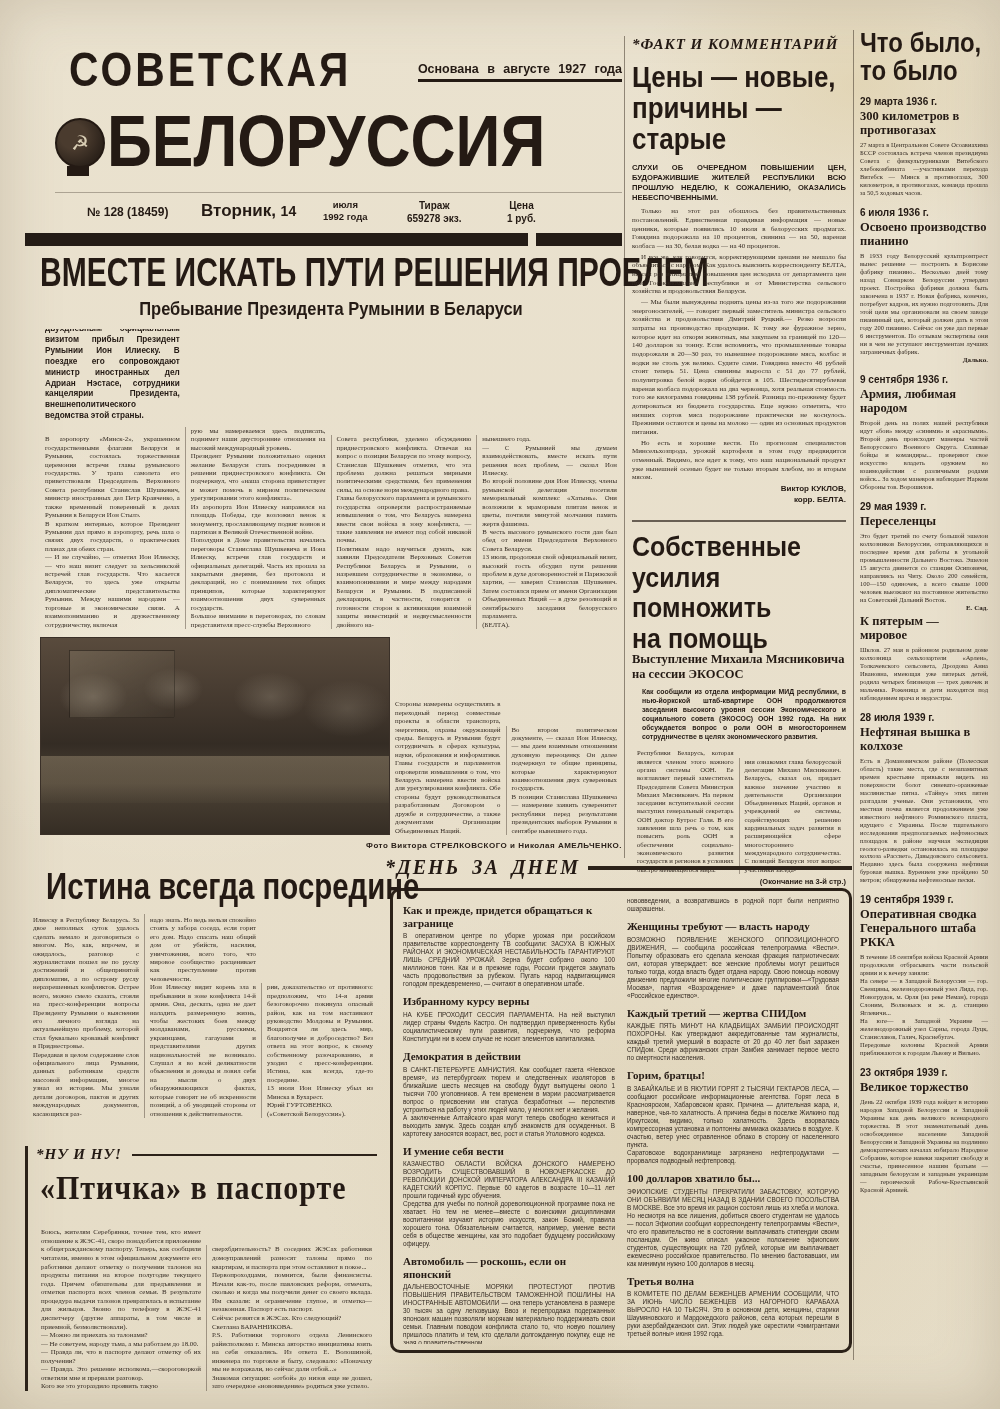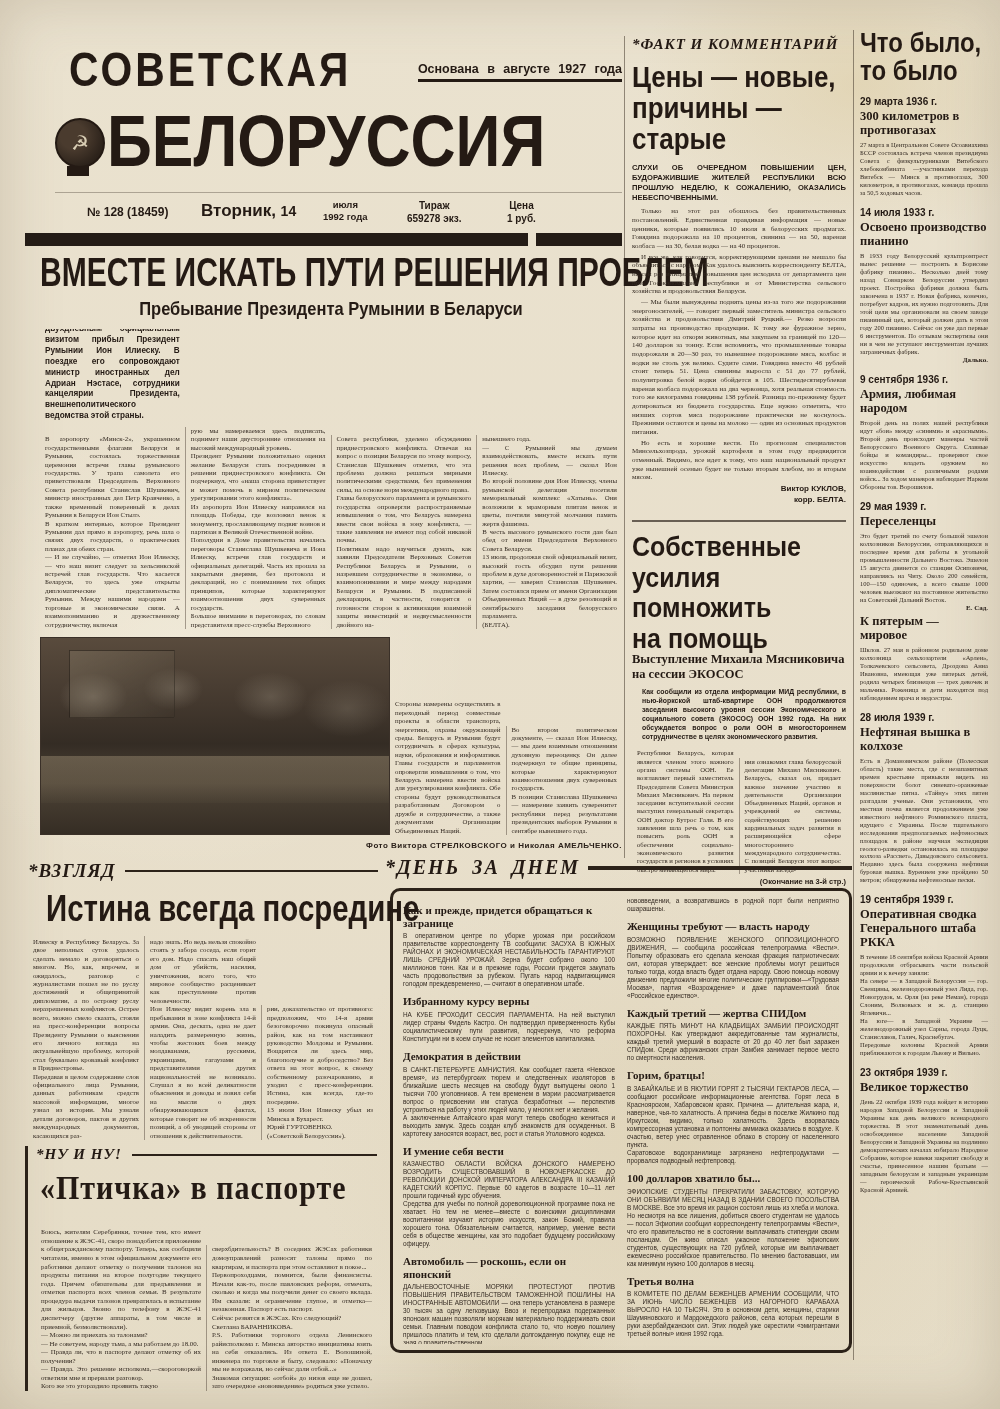--- a/index.html
+++ b/index.html
@@ -264,24 +264,20 @@
       <div class="dbd-body">В ЗАБАЙКАЛЬЕ И В ЯКУТИИ ГОРЯТ 2 ТЫСЯЧИ ГЕКТАРОВ ЛЕСА, — сообщают российские информационные агентства. Горят леса в Красноярском, Хабаровском краях. Причина — длительная жара, и, наверное, чья-то халатность. А причина беды в поселке Жилкино под Иркутском, видимо, только халатность. Здесь взорвалась компрессорная установка и полтонны аммиака оказались в воздухе. К счастью, ветер унес отравленное облако в сторону от населенного пункта.
 Саратовское водохранилище загрязнено нефтепродуктами — прорвался подводный нефтепровод.</div>
       <div class="dbd-title">100 долларов хватило бы...</div>
       <div class="dbd-body">ЭФИОПСКИЕ СТУДЕНТЫ ПРЕКРАТИЛИ ЗАБАСТОВКУ, КОТОРУЮ ОНИ ОБЪЯВИЛИ МЕСЯЦ НАЗАД В ЗДАНИИ СВОЕГО ПОСОЛЬСТВА В МОСКВЕ. Все это время их рацион состоял лишь из хлеба и молока. Но несмотря на все лишения, добиться своего студентам не удалось — посол Эфиопии сообщил корреспонденту телепрограммы «Вести», что его правительство не в состоянии выплачивать стипендии своим посланцам. Он живо описал ужасное положение эфиопских студентов, существующих на 720 рублей, которые им выплачивает ежемесячно российское правительство. По мнению бастовавших, им как минимум нужно 100 долларов в месяц.</div>
       <div class="dbd-title">Третья волна</div>
       <div class="dbd-body">В КОМИТЕТЕ ПО ДЕЛАМ БЕЖЕНЦЕВ АРМЕНИИ СООБЩИЛИ, ЧТО ЗА ИЮНЬ ЧИСЛО БЕЖЕНЦЕВ ИЗ НАГОРНОГО КАРАБАХА ВЫРОСЛО НА 10 ТЫСЯЧ. Это в основном дети, женщины, старики Шаумяновского и Мардокедского районов, села которых перешли в руки азербайджанских сил. Этих людей уже окрестили «эмигрантами третьей волны» июня 1992 года.</div>
     </div>
   </section>
 
   <section class="abs vzglyad">
-    <div class="sec-header">
-      <span class="vz-rubric">*ВЗГЛЯД</span>
-      <span class="sec-rule"></span>
-    </div>
     <div class="vz-headline">Истина всегда посредине</div>
     <div class="cols vz-cols">
       <div class="col">Вчера состоялась пресс-конференция, посвященная итогам визита Президента Румынии Иона Илиеску в Республику Беларусь. За двое неполных суток удалось сделать немало и договориться о многом. Но, как, впрочем, и ожидалось, разговор с журналистами пошел не по руслу достижений и общепринятой дипломатии, а по острому руслу неразрешенных конфликтов. Острее всего, можно смело сказать, стояли на пресс-конференции вопросы Президенту Румынии о выяснении его личного взгляда на актуальнейшую проблему, которой стал буквально кровавый конфликт в Приднестровье.
 Передавая в целом содержание слов официального лица Румынии, данных работникам средств массовой информации, многое узнал из истории. Мы узнали детали договоров, пактов и других международных документов, касающихся раз-</div>
       <div class="col">соединения и присоединения молдовской, румынской, бессарабской, буковинской территорий. Все это верно, все это надо знать. Но ведь нельзя спокойно стоять у забора соседа, если горит его дом. Надо спасать наш общий дом от убийств, насилия, уничтожения, всего того, что мировое сообщество расценивает как преступление против человечности.
 Ион Илиеску видит корень зла в пребывании в зоне конфликта 14-й армии. Она, дескать, одна не дает наладить размеренную жизнь, чтобы жестоких боев между молдаванами, русскими, украинцами, гагаузами и представителями других национальностей не возникало. Слушал я во всей деликатности объяснения и доводы и ловил себя на мысли о двух обнаруживающихся фактах, которые говорят не об искренности позиций, а об уводящей стороны от отношения к действительности.</div>
       <div class="col">рии, доказательство от противного: предположим, что 14-я армия безоговорочно покинула опасный район, как на том настаивают руководство Молдовы и Румынии. Воцарятся ли здесь мир, благополучие и доброседство? Без ответа на этот вопрос, к своему собственному разочарованию, я уходил с пресс-конференции. Истина, как всегда, где-то посредине.
 13 июля Ион Илиеску убыл из Минска в Бухарест.
 Юрий ГУРТОВЕНКО.
 («Советской Белоруссии»).</div>
@@ -313,21 +309,21 @@
   <aside class="abs whatwas">
     <div class="ww-title">Что было,
 то было</div>
 
     <div>
       <div class="ww-date">29 марта 1936 г.</div>
       <div class="ww-t">300 километров в противогазах</div>
       <div class="ww-b">27 марта в Центральном Совете Осоавиахима БССР состоялась встреча членов президиума Совета с физкультурниками Витебского хлебокомбината —участниками перехода Витебск — Минск в противогазах, 300 километров, в противогазах, команда прошла за 50,5 ходовых часов.</div>
     </div>
     <div>
-      <div class="ww-date">14 июля 1933 г.</div>
+      <div class="ww-date">6 июля 1936 г.</div>
       <div class="ww-t">Освоено производство пианино</div>
       <div class="ww-b">В 1933 году Белорусский культпромтрест вынес решение — построить в Борисове фабрику пианино.. Несколько дней тому назад Совнарком Белоруссии утвердил проект. Постройка фабрики должна быть закончена в 1937 г. Новая фабрика, конечно, потребует кадров, их нужно подготовить. Для этой цели мы организовали на своем заводе пианинный цех, который должен дать в этом году 200 пианино. Сейчас он уже дал первые 6 инструментов. По отзывам экспертизы они ни в чем не уступают инструментам лучших заграничных фабрик.</div>
       <div class="ww-by">Далько.</div>
     </div>
     <div>
       <div class="ww-date">9 сентября 1936 г.</div>
       <div class="ww-t">Армия, любимая народом</div>
       <div class="ww-b">Второй день на полях нашей республики идут «бои» между «синими» и «красными». Второй день происходят маневры частей Белорусского Военного Округа. Славные бойцы и командиры... проверяют свое искусство владеть оружием во взаимодействии с различными родами войск... За ходом маневров наблюдает Нарком Обороны тов. Ворошилов.</div>
     </div>
     <div>

